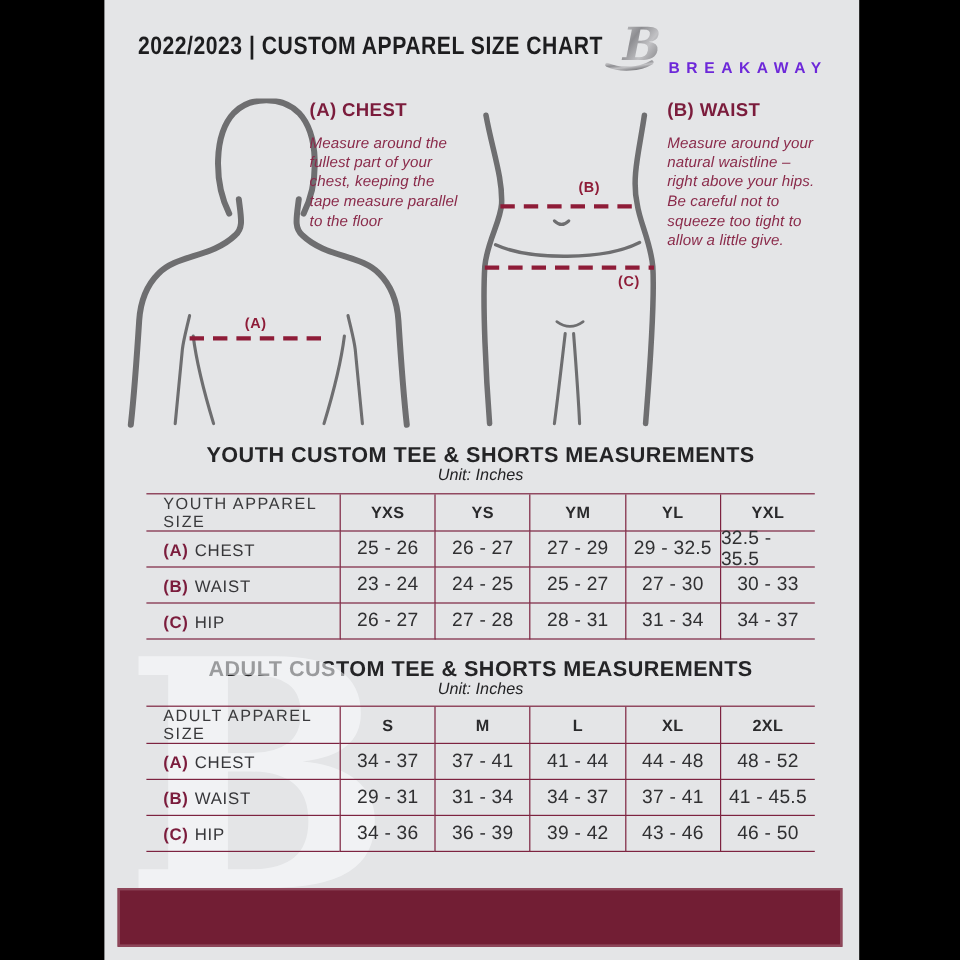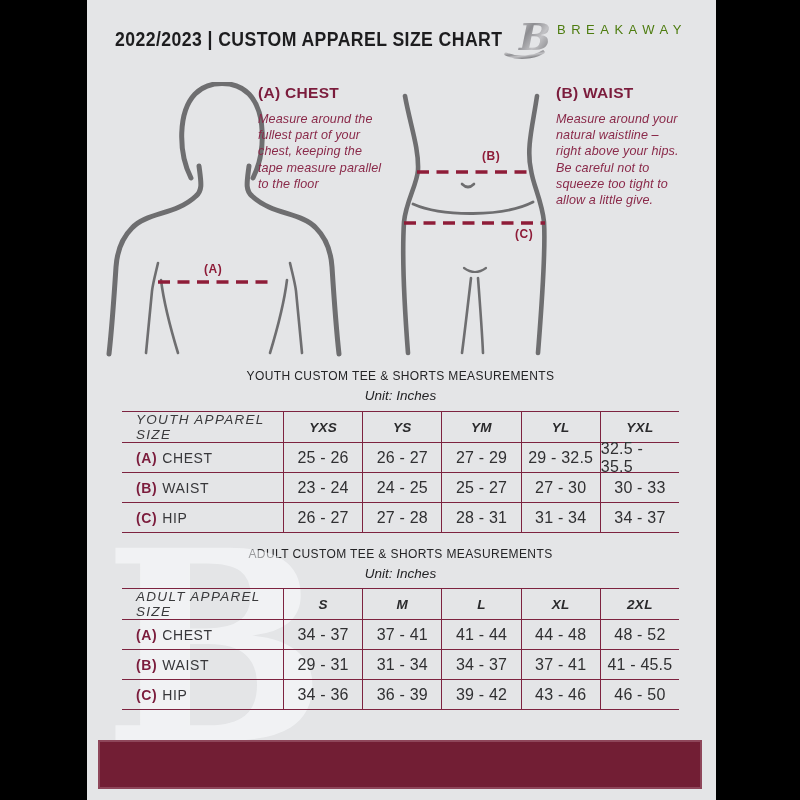--- a/index.html
+++ b/index.html
@@ -20,22 +20,22 @@
     background:var(--page-bg);overflow:hidden;
   }
   
   .doc-title{
     position:absolute;left:28px;top:27px;
     font-weight:bold;font-size:21px;color:#1D1D1F;letter-spacing:0.5px;
     transform:scaleX(0.84);transform-origin:left center;white-space:nowrap;
   }
   .brand-logo{position:absolute;left:416px;top:12px;width:52px;height:50px;}
   .brand-word{
-    position:absolute;left:470px;top:22px;
-    font-weight:normal;font-size:13px;color:#4d7c0f;letter-spacing:5.5px;white-space:nowrap;
+    position:absolute;left:470px;top:49px;
+    font-weight:bold;font-size:13px;color:#6d28d9;letter-spacing:5.5px;white-space:nowrap;
   }
   
   .fig{position:absolute;}
   .fig-upper{left:18px;top:82px;width:238px;height:278px;}
   .fig-lower{left:305px;top:82px;width:165px;height:278px;}
   .fig-label{
     position:absolute;font-weight:bold;font-size:12px;color:var(--maroon-line);
     letter-spacing:0.5px;
   }
   .lbl-a{left:117px;top:262px;}
@@ -50,21 +50,21 @@
     font-weight:bold;font-size:15.5px;color:var(--maroon-text);letter-spacing:0.3px;
     margin-bottom:9px;
   }
   .measure-desc{
     font-style:italic;font-size:12.6px;line-height:16.2px;color:var(--maroon-desc);
     white-space:pre-line;letter-spacing:0.1px;
   }
   
   .section-title{
     position:absolute;left:35px;width:557px;text-align:center;
-    font-weight:normal;font-size:12px;color:#242426;letter-spacing:0.4px;
+    font-weight:bold;font-size:18px;color:#242426;letter-spacing:0.4px;
   }
   .section-sub{
     position:absolute;left:35px;width:557px;text-align:center;
     font-style:italic;font-size:13.5px;color:#232325;
   }
   .yt-title{top:369px;} .yt-sub{top:388px;}
   .ad-title{top:547px;} .ad-sub{top:566px;}
   
   .size-table{
     position:absolute;left:35px;width:557px;
@@ -72,21 +72,21 @@
     border-top:1.6px solid var(--tborder);
     z-index:2;
   }
   .tbl-youth{top:411px;}
   .tbl-adult{top:588px;}
   .cell{
     height:30px;border-bottom:1.6px solid var(--tborder);
     display:flex;align-items:center;justify-content:center;
     font-size:16px;color:#303032;letter-spacing:0.2px;background:transparent;
   }
-  .cell.hd{height:31px;font-weight:bold;font-size:13.5px;color:#2A2A2C;letter-spacing:0.3px;font-style:italic;}
+  .cell.hd{height:31px;font-weight:bold;font-size:13.5px;color:#2A2A2C;letter-spacing:0.3px;}
   .cell.first{justify-content:flex-start;padding-left:14px;}
   .cell.hd.first{font-weight:normal;font-size:13.5px;color:#3A3A3C;letter-spacing:1.3px;}
   .cell:not(.first){border-left:1.6px solid var(--tborder);}
   .cell .prefix{font-weight:bold;color:var(--maroon-text);margin-right:5px;}
   .cell.rowlabel{font-size:14px;color:#37373A;letter-spacing:0.6px;}
   
   .watermark{
     position:absolute;left:16px;top:528px;z-index:1;
     font-family:"DejaVu Serif","Liberation Serif",serif;
     font-size:265px;line-height:240px;font-weight:bold;

